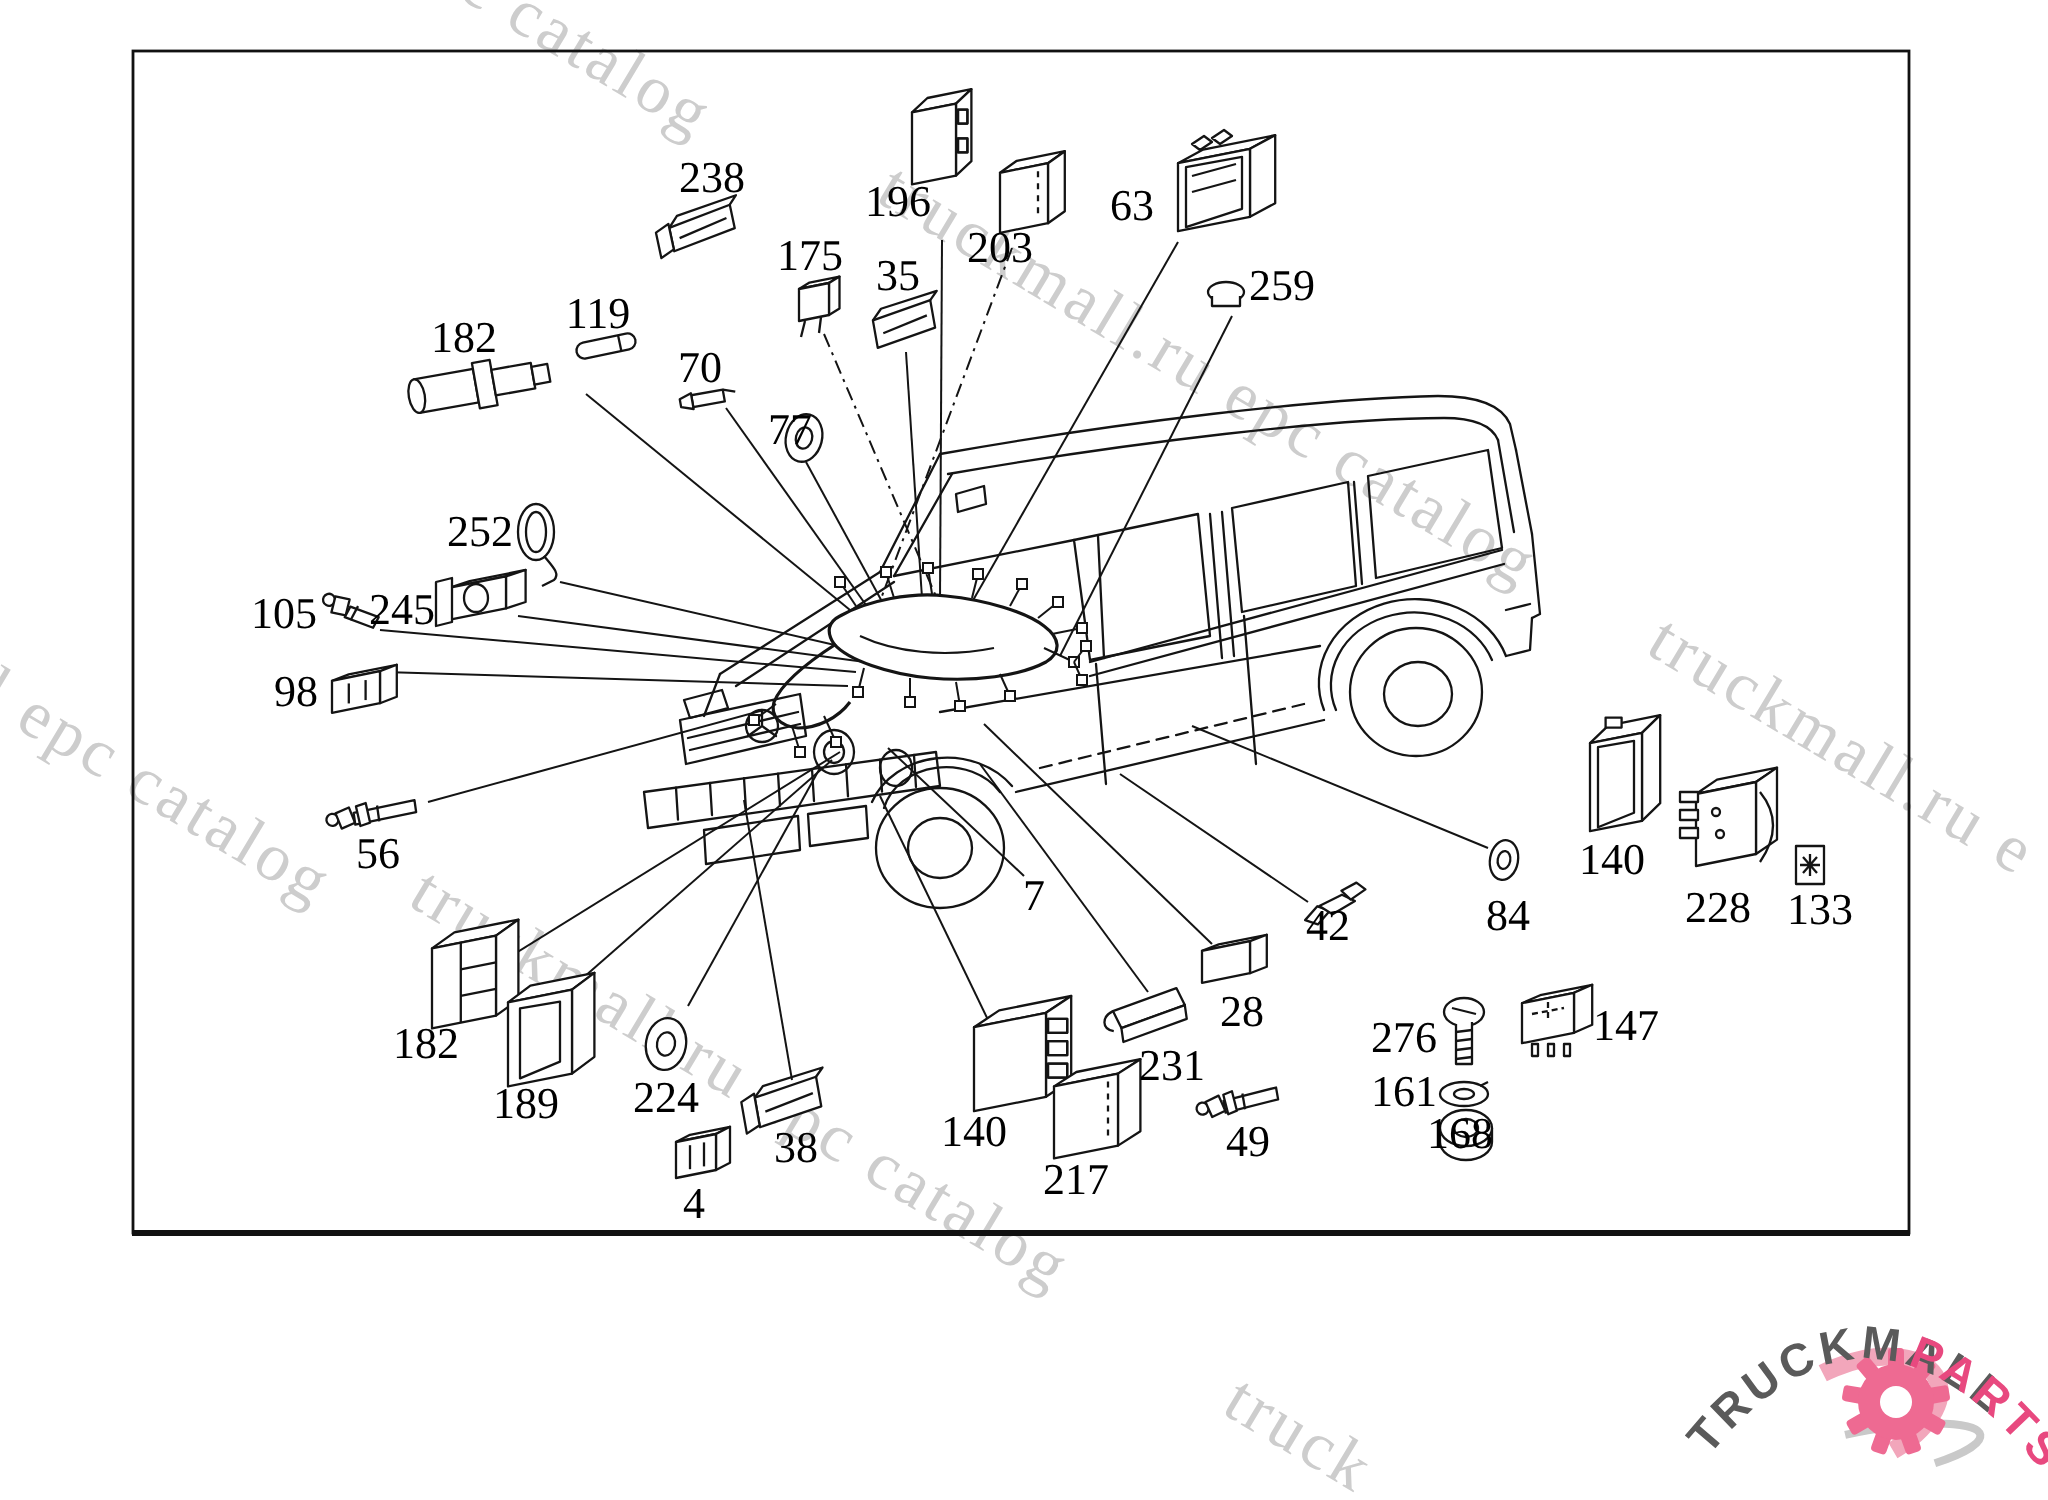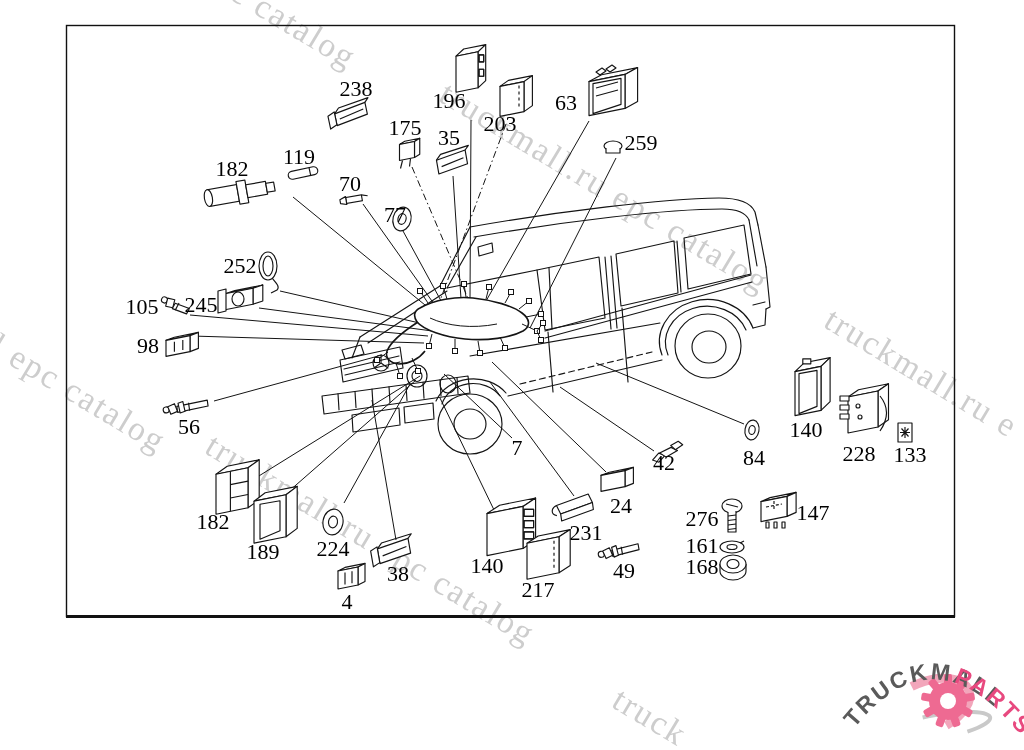--- a/index.html
+++ b/index.html
@@ -424,25 +424,25 @@
     <div class="pl" style="left:189px;top:416px">56</div>
     <div class="pl" style="left:213px;top:511px">182</div>
     <div class="pl" style="left:263px;top:541px">189</div>
     <div class="pl" style="left:333px;top:538px">224</div>
     <div class="pl" style="left:347px;top:591px">4</div>
     <div class="pl" style="left:398px;top:563px">38</div>
     <div class="pl" style="left:487px;top:555px">140</div>
     <div class="pl" style="left:538px;top:579px">217</div>
     <div class="pl" style="left:586px;top:522px">231</div>
     <div class="pl" style="left:624px;top:560px">49</div>
-    <div class="pl" style="left:621px;top:495px">24</div>
+    <div class="pl" style="left:621px;top:495px">28</div>
     <div class="pl" style="left:664px;top:452px">42</div>
     <div class="pl" style="left:754px;top:447px">84</div>
     <div class="pl" style="left:517px;top:437px">7</div>
     <div class="pl" style="left:806px;top:419px">140</div>
     <div class="pl" style="left:859px;top:443px">228</div>
     <div class="pl" style="left:910px;top:444px">133</div>
     <div class="pl" style="left:813px;top:502px">147</div>
     <div class="pl" style="left:702px;top:508px">276</div>
     <div class="pl" style="left:702px;top:535px">161</div>
-    <div class="pl" style="left:702px;top:556px">168</div>
+    <div class="pl" style="left:730px;top:556px">168</div>
   </div>
 </div>
 
 </body></html>

